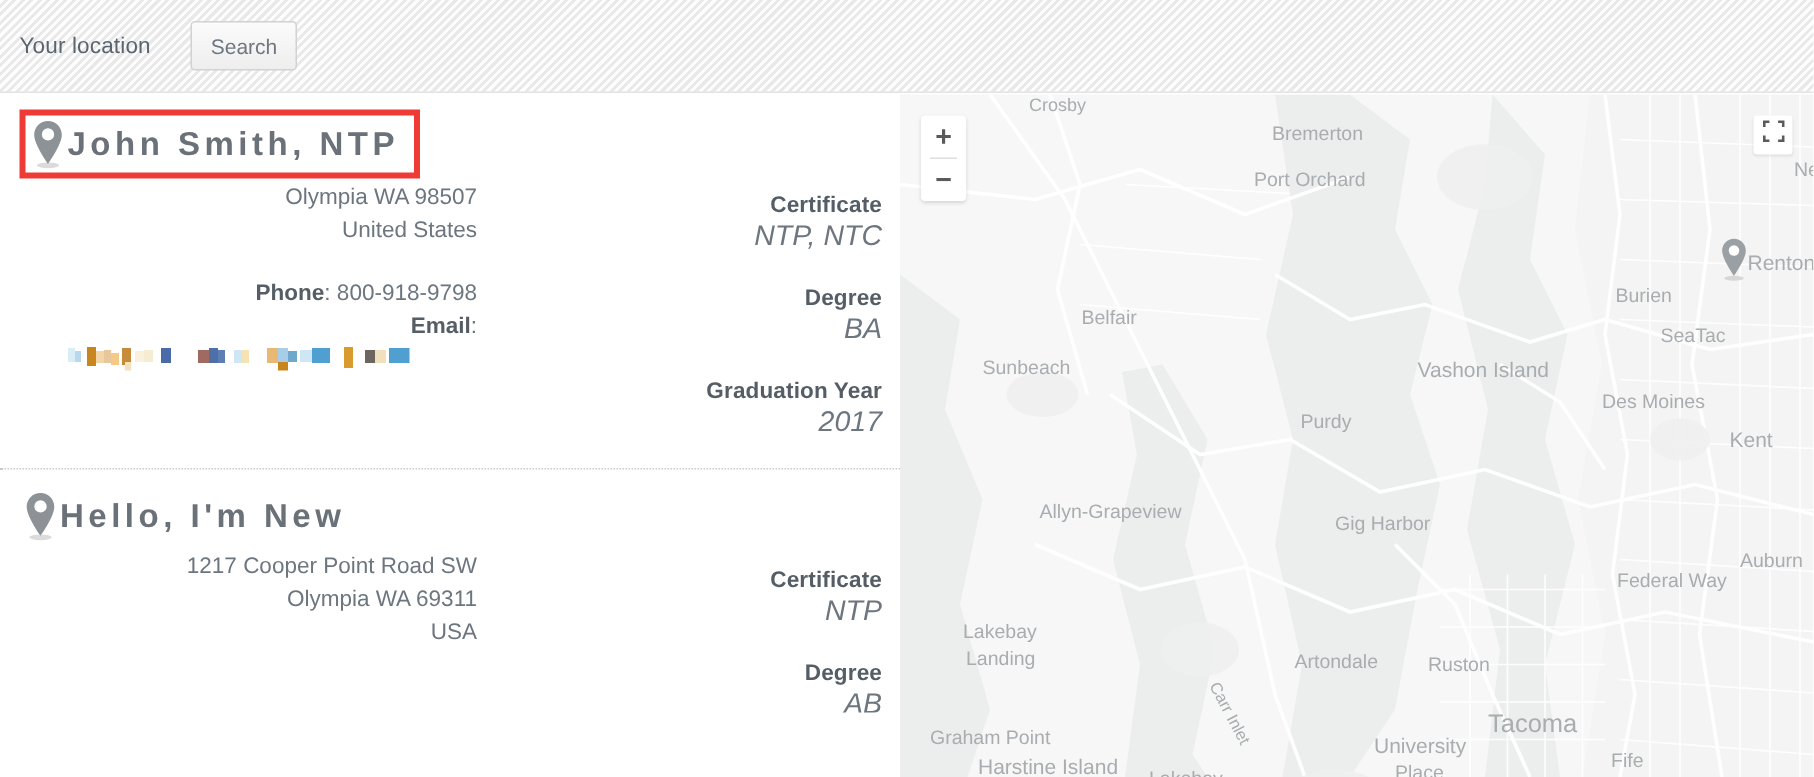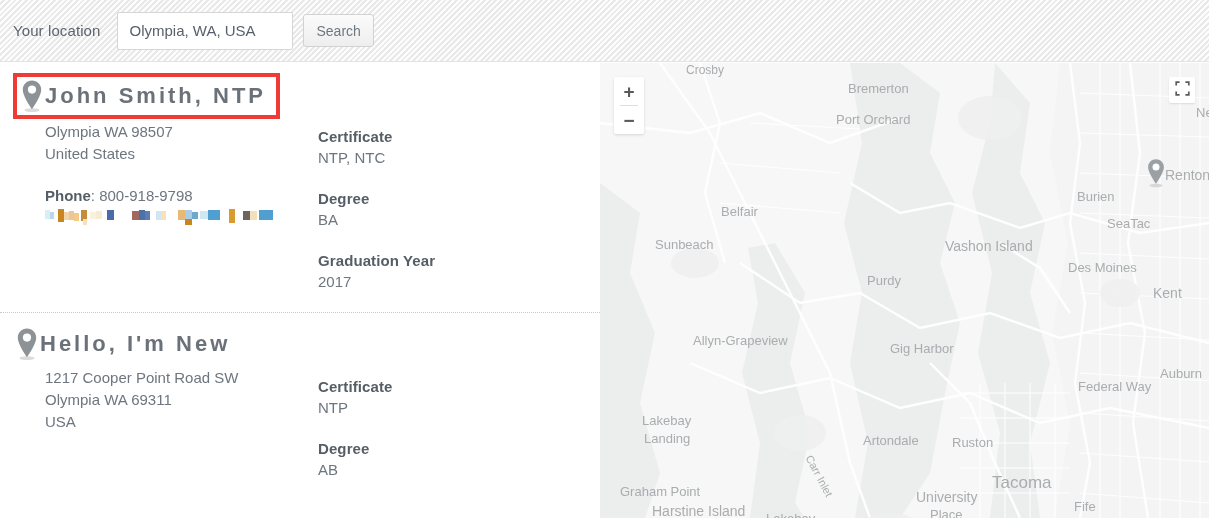--- a/index.html
+++ b/index.html
@@ -50,20 +50,21 @@
     font-family: "Liberation Sans", sans-serif;
     cursor: pointer;
   }
 
   
   .listings {
     position: absolute; top: 63px; left: 0;
     width: 600px; height: 412px;
     background: #ffffff;
     overflow: hidden;
+    text-align: right;
   }
   .listing { position: relative; padding: 0 0 0 0; }
   .listing + .listing { border-top: 1px dotted #c9c9c9; }
   .listing-inner { display: flex; padding-top: 10px; }
   .col-left { width: 318px; padding-left: 12px; }
   .col-right { width: 270px; padding-top: 53px; }
 
   .title-row {
     display: flex; align-items: center;
     margin: 0 0 2px 0;
@@ -98,21 +99,21 @@
     margin-left: 33px; margin-top: 2px;
     width: 228px; height: 16px;
     display: block;
   }
 
   .field-block { margin-bottom: 19px; }
   .field-label {
     font-size: 15px; font-weight: 700; color: #555e66;
     line-height: 21px; letter-spacing: .1px;
   }
-  .field-value { font-size: 15px; color: #6d767f; line-height: 22px; }
+  .field-value { font-size: 19px; color: #6d767f; line-height: 22px; font-style: italic; }
 
   
   .map {
     position: absolute; top: 63px; left: 600px;
     width: 609px; height: 455px;
     background: #f7f7f7;
     overflow: hidden;
   }
   .map-svg { position: absolute; top: 0; left: 0; }
   .map-label {
@@ -151,21 +152,20 @@
     cursor: pointer;
   }
 </style>
 </head>
 <body>
 
 <div id="page">
 
   <div class="search-header">
     <span class="loc-label">Your location</span>
-    <input class="loc-input" type="text" value="Olympia, WA, USA" style="">
     <button class="search-btn">Search</button>
   </div>
 
   <div class="listings">
 
     <div class="listing">
       <div class="listing-inner">
         <div class="col-left">
           <div class="title-row highlight">
             <span class="pin-icon">
@@ -179,20 +179,23 @@
           </div>
 
           <div class="addr">
             <div class="addr-line">Olympia WA 98507</div>
             <div class="addr-line">United States</div>
           </div>
 
           <div class="contact">
             <div class="contact-line">
               <b>Phone</b><span>: </span><span>800-918-9798</span>
+            </div>
+            <div class="contact-line">
+              <b>Email</b><span>:</span>
             </div>
           </div>
           <svg class="email-blur" viewBox="0 0 228 16" preserveAspectRatio="none" shape-rendering="crispEdges">
             <rect x="0" y="1" width="5" height="9" fill="#d9edf7"></rect>
             <rect x="5" y="3" width="4" height="7" fill="#b8d9ec"></rect>
             <rect x="13" y="0" width="6" height="13" fill="#c9861f"></rect>
             <rect x="19" y="3" width="5" height="8" fill="#f3d6a7"></rect>
             <rect x="24" y="2" width="5" height="9" fill="#e8c89a"></rect>
             <rect x="29" y="4" width="5" height="8" fill="#f7c987"></rect>
             <rect x="36" y="1" width="6" height="11" fill="#c78c3b"></rect>

